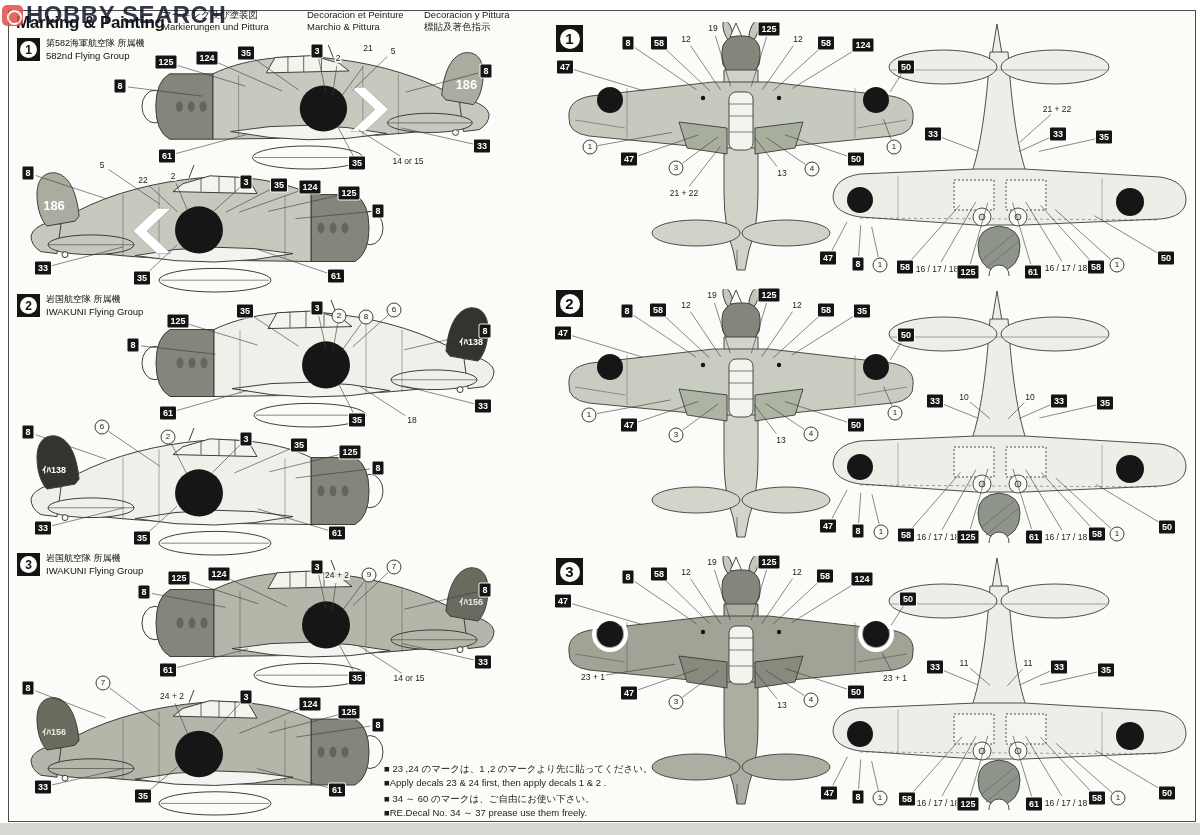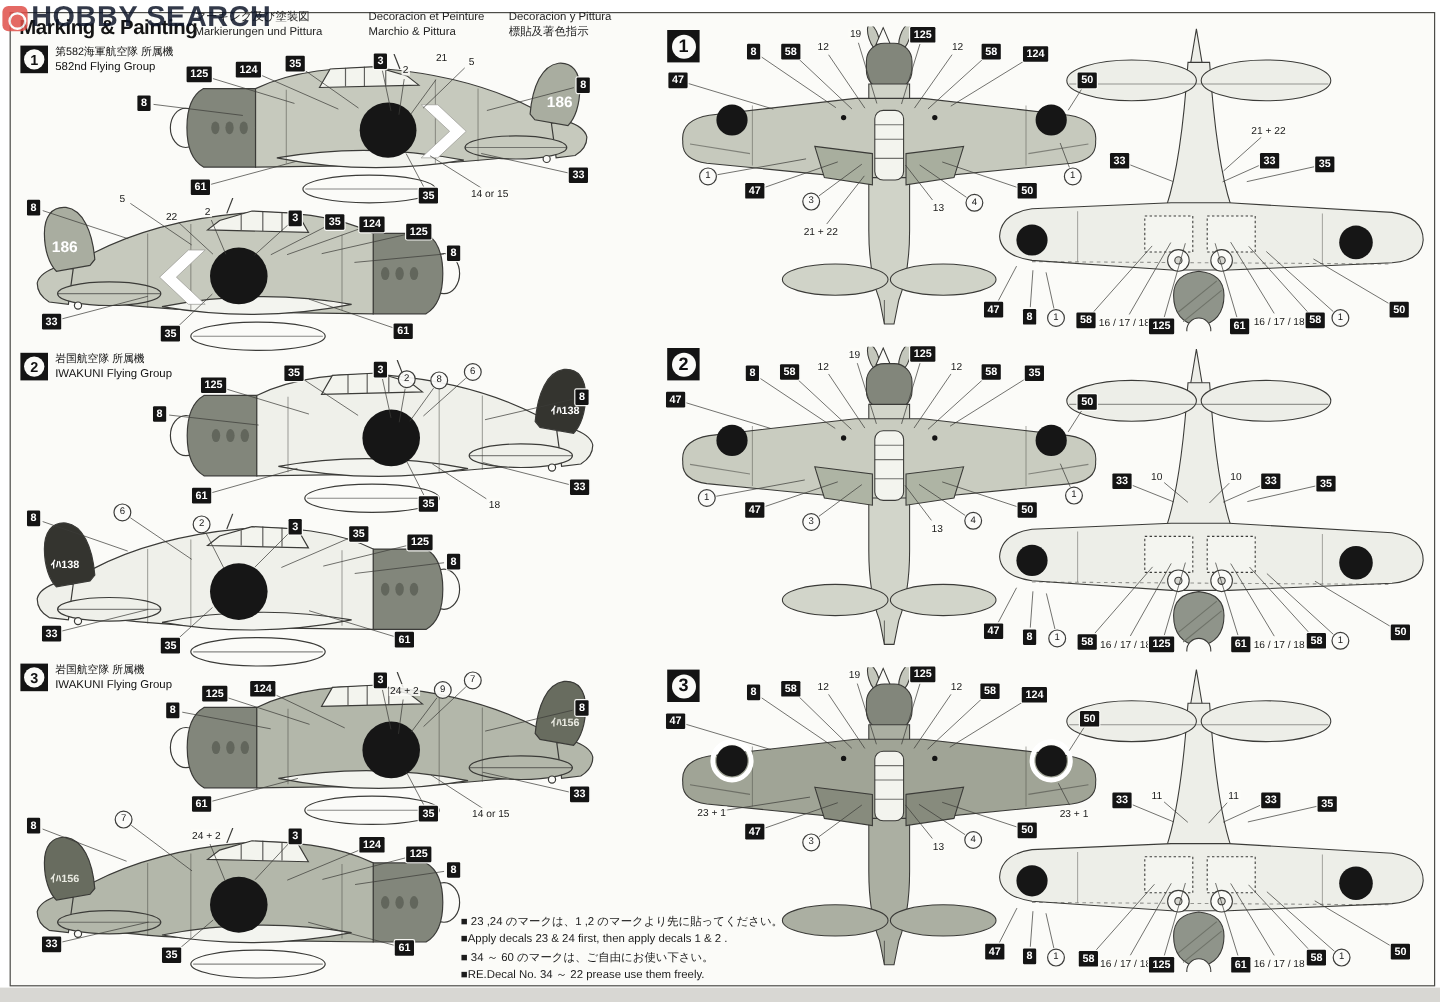--- a/index.html
+++ b/index.html
@@ -104,21 +104,21 @@
     </div>
   <div class="badge-sq badge-lg" style="position:absolute;left:556px;top:558px;z-index:5;">
       <span class="circle">3</span>
     </div>
 
   <div class="notes">
     <div>■ 23 ,24 のマークは、1 ,2 のマークより先に貼ってください。</div>
     <div>■Apply decals 23 &amp; 24 first, then apply decals 1 &amp; 2 .</div>
     <div class="gap"></div>
     <div>■ 34 ～ 60 のマークは、ご自由にお使い下さい。</div>
-    <div>■RE.Decal No. 34 ～ 22 prease use them freely.</div>
+    <div>■RE.Decal No. 34 ～ 37 prease use them freely.</div>
   </div>
 
   <div id="views">
       <div class="view" style="left: 140px; top: 45px; width: 355px; height: 125px;">
         <svg viewBox="0 0 360 130" preserveAspectRatio="none">
   <g fill="none" stroke="#3b3b38" stroke-width="1">
     <ellipse cx="15" cy="64" rx="13" ry="17" fill="#fbfbf8"></ellipse>
     <path d="M30,30 L74,30 L74,98 L30,98 Q16,90 16,64 Q16,38 30,30 Z" fill="#82867b"></path>
     <ellipse cx="40" cy="64" rx="3.5" ry="5.5" fill="#62665c" stroke="none"></ellipse>
     <ellipse cx="52" cy="64" rx="3.5" ry="5.5" fill="#62665c" stroke="none"></ellipse>

